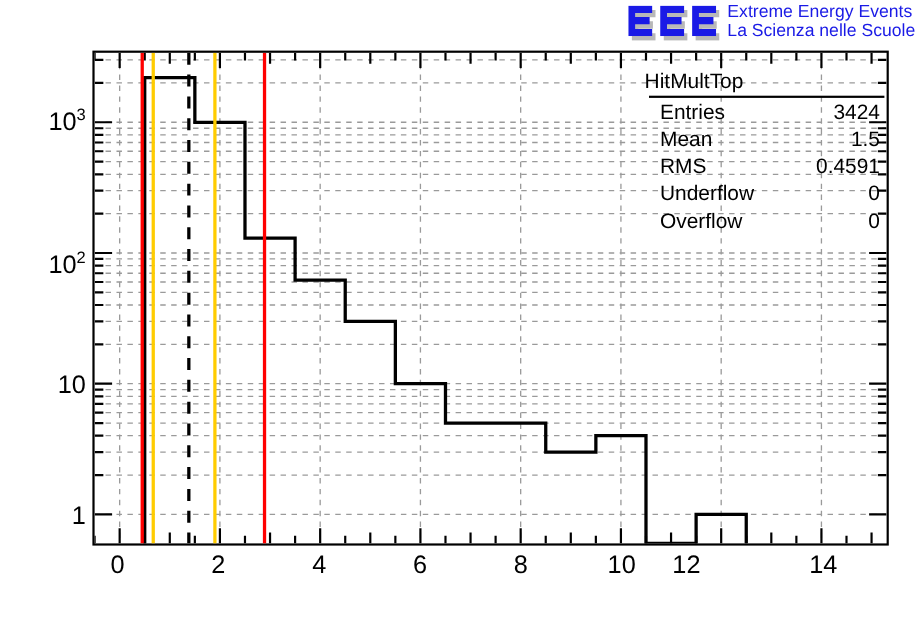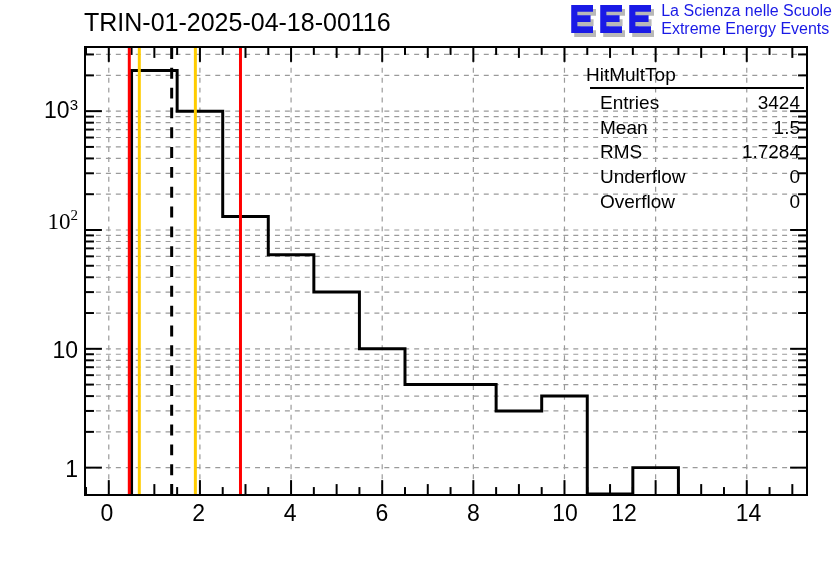--- a/index.html
+++ b/index.html
@@ -90,40 +90,39 @@
     padding:0 8px 0 14px;line-height:1.30;
   }
   .stat-row .k{text-align:left;}
   .stat-row .v{text-align:center;}
 </style>
 </head>
 <body>
 
 <div id="canvas">
 
-  <div id="plot-title">TRIN-01-2025-04-18-00116</div>
 
   <div id="eee-logo">
     <div id="eee-mark">
       <div class="eee-letter" style="left:0px">
           <div class="shadow"></div>
           <div class="front"></div>
         </div>
       <div class="eee-letter" style="left:29px">
           <div class="shadow"></div>
           <div class="front"></div>
         </div>
       <div class="eee-letter" style="left:58px">
           <div class="shadow"></div>
           <div class="front"></div>
         </div>
     </div>
     <div id="eee-text">
+      <div>Extreme Energy Events</div>
       <div>La Scienza nelle Scuole</div>
-      <div>Extreme Energy Events</div>
     </div>
   </div>
 
   <div id="frame">
     <svg id="grid" viewBox="0 0 724 450" preserveAspectRatio="none">
         <line x1="22.91139240506329" y1="0" x2="22.91139240506329" y2="450" stroke="#9a9a9a" stroke-width="1.2" stroke-dasharray="5,5"></line>
         <line x1="114.55696202531644" y1="0" x2="114.55696202531644" y2="450" stroke="#9a9a9a" stroke-width="1.2" stroke-dasharray="5,5"></line>
         <line x1="206.2025316455696" y1="0" x2="206.2025316455696" y2="450" stroke="#9a9a9a" stroke-width="1.2" stroke-dasharray="5,5"></line>
         <line x1="297.8481012658228" y1="0" x2="297.8481012658228" y2="450" stroke="#9a9a9a" stroke-width="1.2" stroke-dasharray="5,5"></line>
         <line x1="389.49367088607596" y1="0" x2="389.49367088607596" y2="450" stroke="#9a9a9a" stroke-width="1.2" stroke-dasharray="5,5"></line>
@@ -293,21 +292,21 @@
         <line x1="53.612658227848094" y1="0" x2="53.612658227848094" y2="450" stroke="#ffcc00" stroke-width="3"></line>
         <line x1="86.14683544303796" y1="0" x2="86.14683544303796" y2="450" stroke="#000000" stroke-width="3" stroke-dasharray="11,9"></line>
         <line x1="109.97468354430379" y1="0" x2="109.97468354430379" y2="450" stroke="#ffcc00" stroke-width="3"></line>
         <line x1="155.3392405063291" y1="0" x2="155.3392405063291" y2="450" stroke="#ff0000" stroke-width="3"></line>
       </svg>
   </div>
 
   <div id="ylabels">
       <div class="ylab" style="top: 423.402px;">1</div>
       <div class="ylab" style="top: 303.508px;">10</div>
-      <div class="ylab" style="top: 175px; font-family: Liberation Serif, serif;">10<sup>2</sup></div>
+      <div class="ylab" style="top: 194px;">10<sup>2</sup></div>
       <div class="ylab" style="top: 63.7209px;">10<sup>3</sup></div>
     </div>
 
   <div id="xlabels">
       <div class="xlab" style="left: 22.9114px;">0</div>
       <div class="xlab" style="left: 114.557px;">2</div>
       <div class="xlab" style="left: 206.203px;">4</div>
       <div class="xlab" style="left: 297.848px;">6</div>
       <div class="xlab" style="left: 389.494px;">8</div>
       <div class="xlab" style="left: 481.139px;">10</div>
@@ -323,21 +322,21 @@
         <div class="stat-row">
           <span class="k">Entries</span>
           <span class="v">3424</span>
         </div>
         <div class="stat-row">
           <span class="k">Mean</span>
           <span class="v">1.5</span>
         </div>
         <div class="stat-row">
           <span class="k">RMS</span>
-          <span class="v">1.7284</span>
+          <span class="v">0.4591</span>
         </div>
         <div class="stat-row">
           <span class="k">Underflow</span>
           <span class="v">0</span>
         </div>
         <div class="stat-row">
           <span class="k">Overflow</span>
           <span class="v">0</span>
         </div>
       </div>

